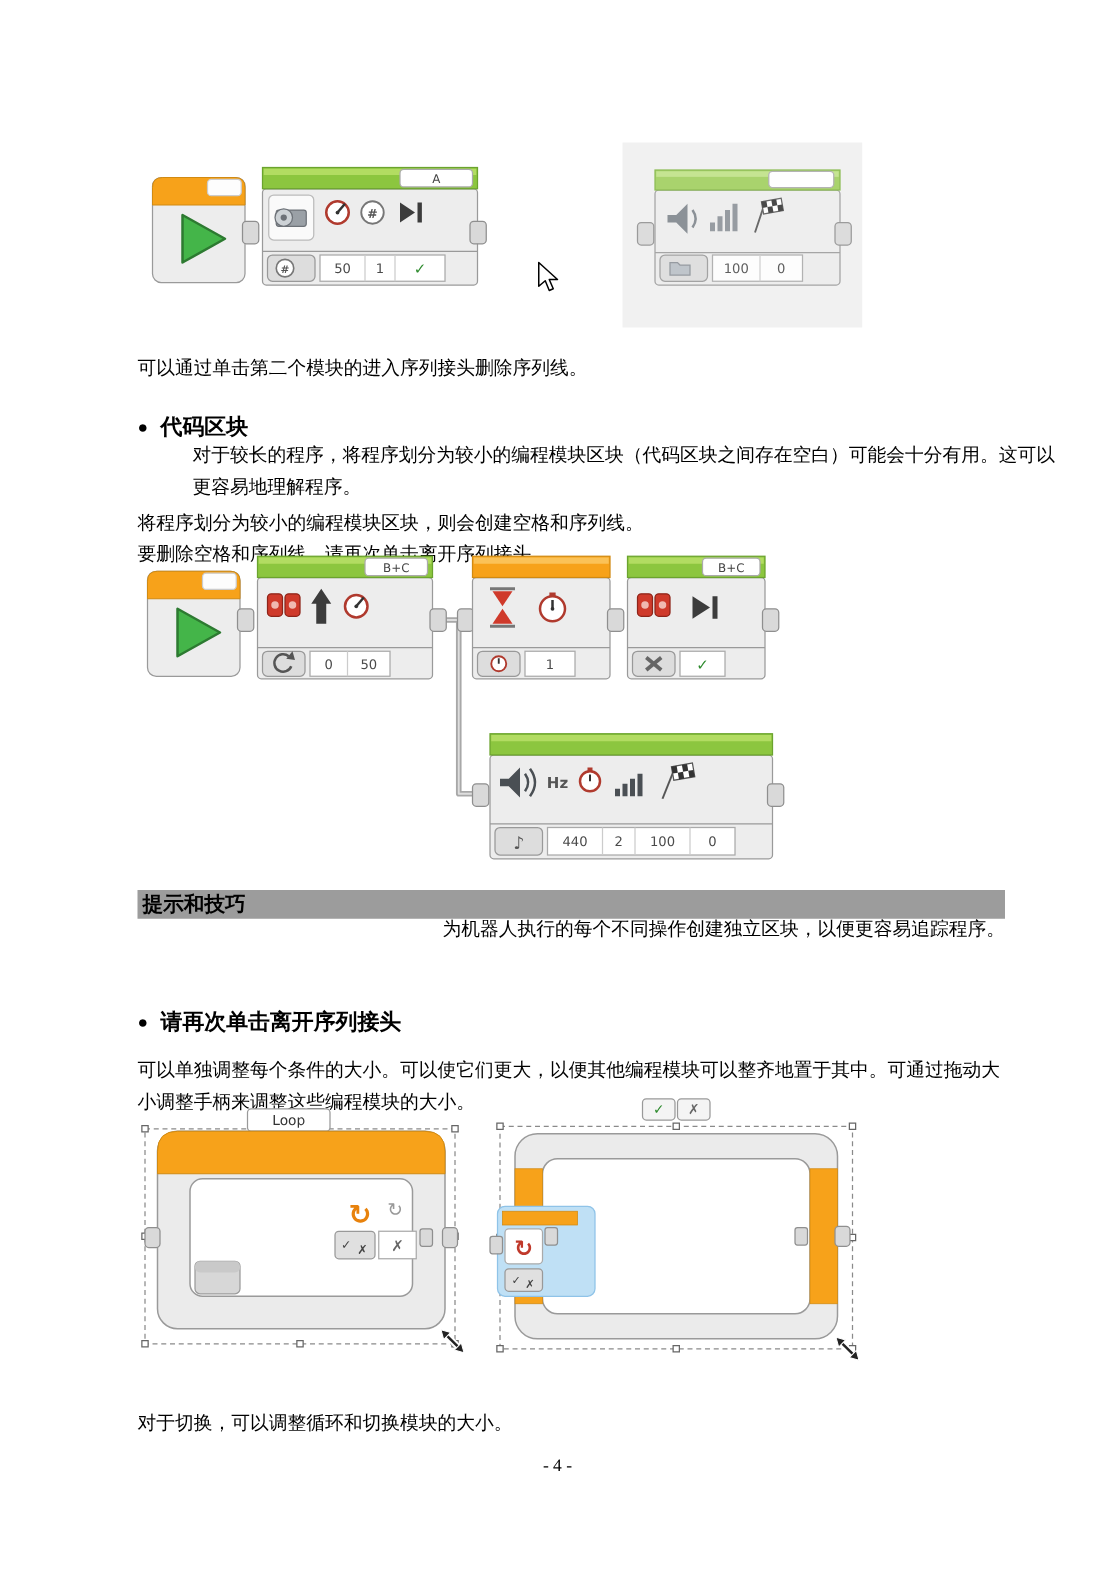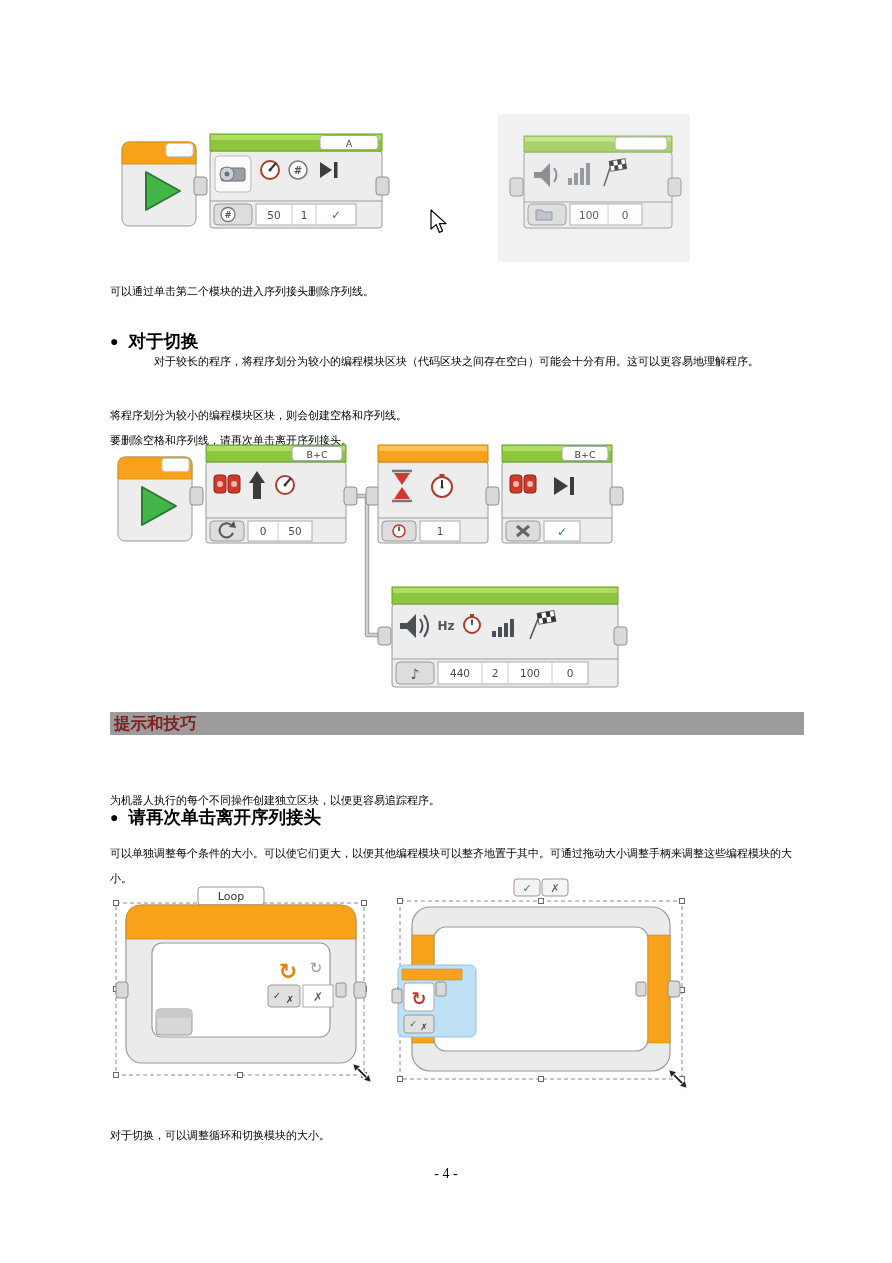--- a/index.html
+++ b/index.html
@@ -1,27 +1,27 @@
 <!DOCTYPE html>
 <html><head>
 <meta charset="utf-8">
 <style>
   html,body{margin:0;padding:0;}
   body{
     width:892px;height:1263px;background:#ffffff;position:relative;
     font-family:"Liberation Serif", serif;color:#000;overflow:hidden;
   }
-  .para{position:absolute;left:110px;width:694px;font-size:11px;line-height:25px;}
+  .para{position:absolute;left:110px;width:694px;font-size:15px;line-height:25px;}
   .heading{position:absolute;left:110px;font-size:17.5px;font-weight:bold;}
   .heading .bullet{font-size:14px;margin-right:10px;position:relative;top:-1px;}
   .fig{position:absolute;left:110px;}
   #tipbar{
     position:absolute;left:110px;top:712px;width:694px;height:23px;
     background:#9c9c9c;font-size:16.5px;font-weight:bold;line-height:23px;
-    padding-left:4px;box-sizing:border-box;color:#7f1d1d;
+    padding-left:4px;box-sizing:border-box;color:#000000;
   }
   #footer{position:absolute;left:0;top:1166px;width:892px;text-align:center;font-size:14px;}
   svg text{font-family:"DejaVu Sans", sans-serif;}
   .val{font-size:10.5px;fill:#4a4a4a;}
   .portlbl{font-size:9.5px;fill:#444;}
 </style>
 </head>
 <body>
 
 <div class="fig" style="top:112px;">
@@ -120,21 +120,21 @@
       <text x="479" y="106.5" text-anchor="middle" class="val">100</text>
       <text x="515" y="106.5" text-anchor="middle" class="val">0</text>
     </g>
     <rect x="558" y="66" width="13" height="18" rx="3" fill="#d9d9d9" stroke="#8f8f8f"></rect>
   </g>
 </svg>
 </div>
 
 <p class="para" style="top:268px;">可以通过单击第二个模块的进入序列接头删除序列线。</p>
 
-<h3 class="heading" style="top:311px;"><span class="bullet">●</span><span>对于切换</span></h3>
+<h3 class="heading" style="top:311px;"><span class="bullet">●</span><span>代码区块</span></h3>
 
 <p class="para" style="top:338px;margin-left:44px;">对于较长的程序，将程序划分为较小的编程模块区块（代码区块之间存在空白）可能会十分有用。这可以更容易地理解程序。</p>
 <p class="para" style="top:392px;">将程序划分为较小的编程模块区块，则会创建空格和序列线。</p>
 <p class="para" style="top:417px;">要删除空格和序列线，请再次单击离开序列接头。</p>
 
 <div class="fig" style="top:437px;">
 <svg width="520" height="258" viewBox="0 0 520 258">
 
   <g fill="none">
     <path d="M247,59 H266 M257,59 V198 H271" stroke="#a8a8a8" stroke-width="4.5" stroke-linecap="round" stroke-linejoin="round"></path>
@@ -288,21 +288,21 @@
       <text x="385" y="240" text-anchor="middle" class="val">2</text>
       <text x="420" y="240" text-anchor="middle" class="val">100</text>
       <text x="460" y="240" text-anchor="middle" class="val">0</text>
     </g>
     <rect x="504" y="190" width="13" height="18" rx="3" fill="#d9d9d9" stroke="#8f8f8f"></rect>
   </g>
 </svg>
 </div>
 
 <div id="tipbar">提示和技巧</div>
-<p class="para" style="top:777px;">为机器人执行的每个不同操作创建独立区块，以便更容易追踪程序。</p>
+<p class="para" style="top:717px;text-align:right;">为机器人执行的每个不同操作创建独立区块，以便更容易追踪程序。</p>
 
 <h3 class="heading" style="top:787px;"><span class="bullet">●</span><span>请再次单击离开序列接头</span></h3>
 
 <p class="para" style="top:830px;">可以单独调整每个条件的大小。可以使它们更大，以便其他编程模块可以整齐地置于其中。可通过拖动大小调整手柄来调整这些编程模块的大小。</p>
 
 <div class="fig" style="top:877px;">
 <svg width="580" height="215" viewBox="0 0 580 215">
 
   <g>
     <rect x="6" y="26" width="248" height="172" fill="none" stroke="#8a8a8a" stroke-width="1" stroke-dasharray="4 3"></rect>

